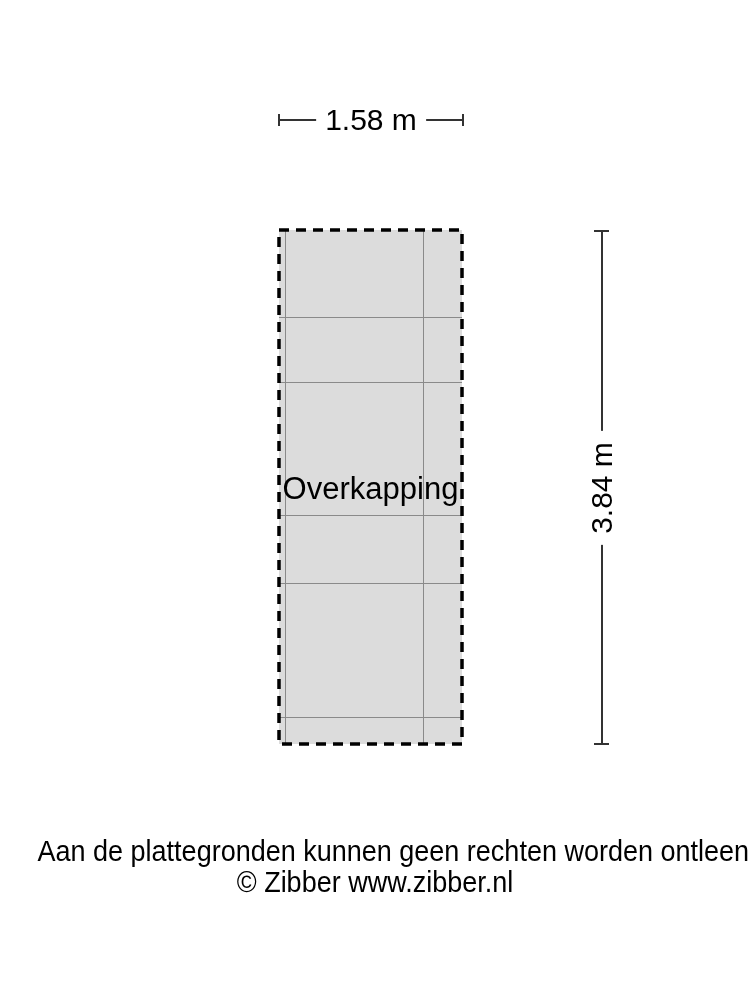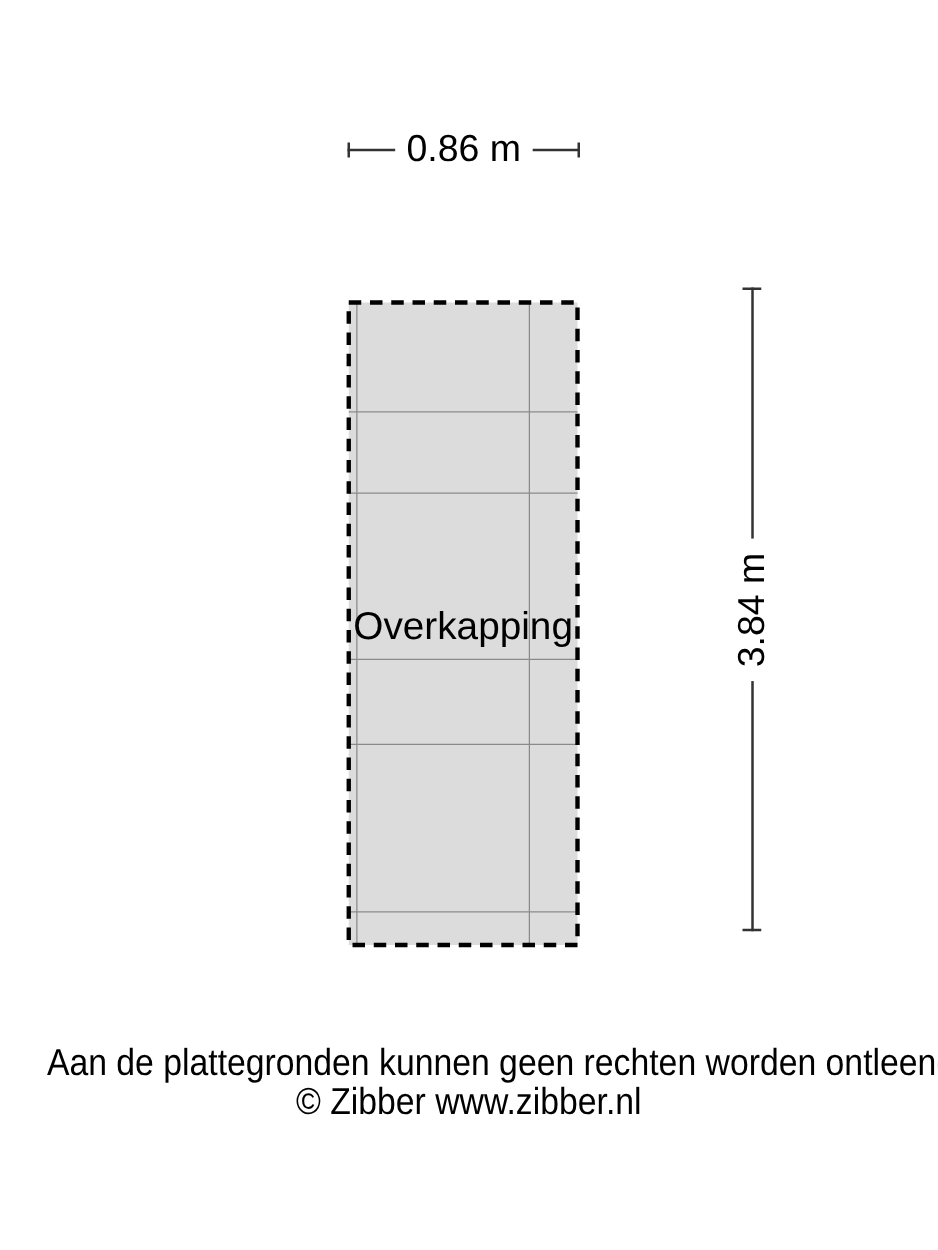--- a/index.html
+++ b/index.html
@@ -35,21 +35,21 @@
     background: var(--background, #ffffff);
     padding: 0 9px;
     font-size: 30px;
     line-height: 34px;
     white-space: nowrap;
   }
 
   
   .room {
     position: absolute;
-    left: 279px; top: 242px;
+    left: 279px; top: 230px;
     width: 183px; height: 514px;
     background: var(--room_fill, #dcdcdc);
   }
   .gridline { position: absolute; background: var(--grid_line, #8a8a8a); }
   .gridline.v { top: 0; bottom: 0; width: 1px; }
   .gridline.h { left: 0; right: 0; height: 1px; }
   .dashed-outline {
     position: absolute; left: -4px; top: -4px;
     pointer-events: none;
   }
@@ -99,21 +99,21 @@
 </style>
 </head>
 <body>
 
 <div class="canvas">
 
   <div class="dim-top">
     <div class="hline"></div>
     <div class="vtick vtick-l"></div>
     <div class="vtick vtick-r"></div>
-    <span class="dim-label">0.86 m</span>
+    <span class="dim-label">1.58 m</span>
   </div>
 
   <div class="room">
     <div class="gridline v" style="left:6px"></div>
     <div class="gridline v" style="left:144px"></div>
     <div class="gridline h" style="top:87px"></div>
     <div class="gridline h" style="top:152px"></div>
     <div class="gridline h" style="top:285px"></div>
     <div class="gridline h" style="top:353px"></div>
     <div class="gridline h" style="top:487px"></div>

